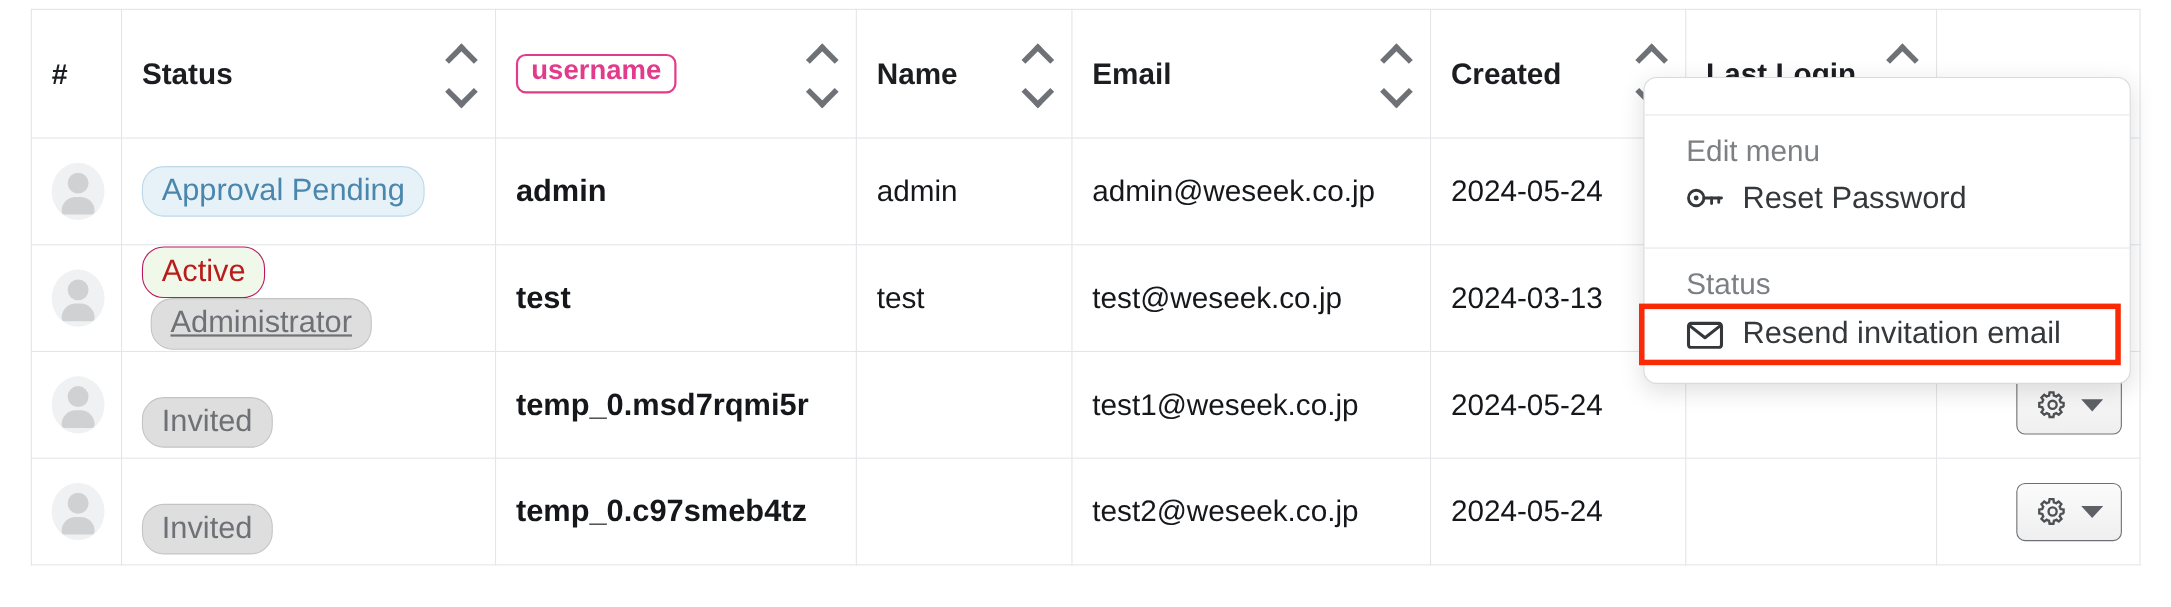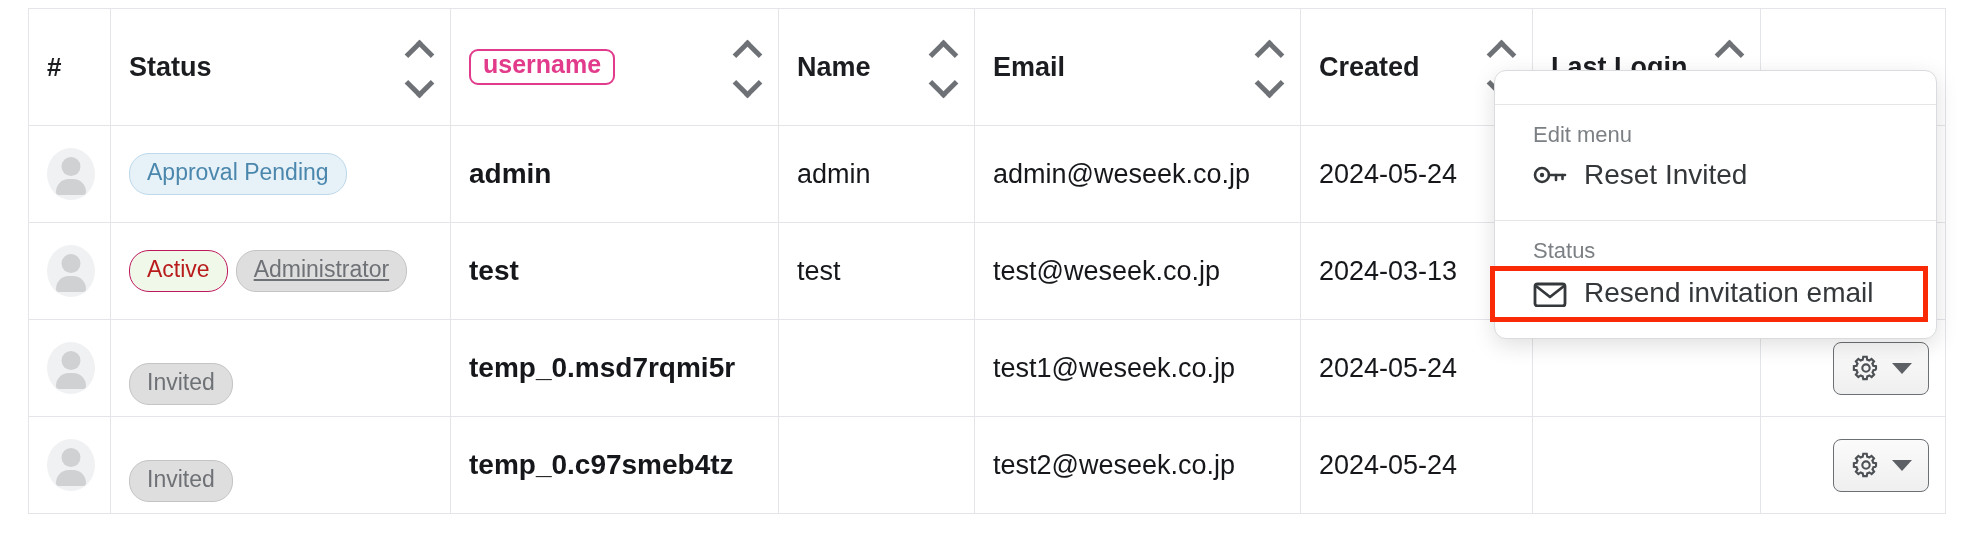--- a/index.html
+++ b/index.html
@@ -136,21 +136,21 @@
     transform: translateX(-50%);
     width: 30px;
     height: 16px;
     border-radius: 16px 16px 4px 4px;
     background: #cfd1d3;
   }
 
   .pill {
     display: inline-block;
     border-radius: 20px;
-    font-size: 23px;
+    font-size: 28px;
     padding: 6px 17px 8px;
     line-height: 1.1;
     white-space: nowrap;
     vertical-align: middle;
   }
   .pill.approval {
     background: #e7f1f8;
     border: 1px solid #bcd8ea;
     color: #4b87ad;
   }
@@ -219,21 +219,21 @@
     box-shadow: 0 6px 22px rgba(0,0,0,0.13);
     padding: 0 0 18px 0;
     box-sizing: border-box;
     z-index: 30;
   }
   .dd-toprule {
     height: 33px;
     border-bottom: 1px solid #e4e6e8;
   }
   .dd-section-label {
-    font-size: 22px;
+    font-size: 27px;
     color: #7c8084;
     padding: 17px 0 4px 38px;
   }
   .dd-item {
     display: flex;
     align-items: center;
     gap: 17px;
     font-size: 28px;
     color: #35383b;
     padding: 7px 0 9px 38px;
@@ -452,21 +452,21 @@
 
     <div class="dd-item">
       <span class="dd-icon">
         <svg width="34" height="22" viewBox="0 0 34 22">
           <circle cx="9" cy="11" r="7" fill="none" stroke="#35383b" stroke-width="2.6"></circle>
           <circle cx="9" cy="11" r="2.2" fill="#35383b"></circle>
           <path d="M16 11h16" stroke="#35383b" stroke-width="2.6" stroke-linecap="round"></path>
           <path d="M23 11v5M29.5 11v4" stroke="#35383b" stroke-width="2.6" stroke-linecap="round"></path>
         </svg>
       </span>
-      <span>Reset Invited</span>
+      <span>Reset Password</span>
     </div>
 
     <div class="dd-divider"></div>
 
     <div class="dd-section-label">Status</div>
 
     <div class="dd-item highlighted">
       <span class="dd-icon">
         <svg width="34" height="27" viewBox="0 0 34 27">
           <rect x="2" y="4" width="30" height="22" rx="2.5" fill="none" stroke="#35383b" stroke-width="2.8"></rect>

